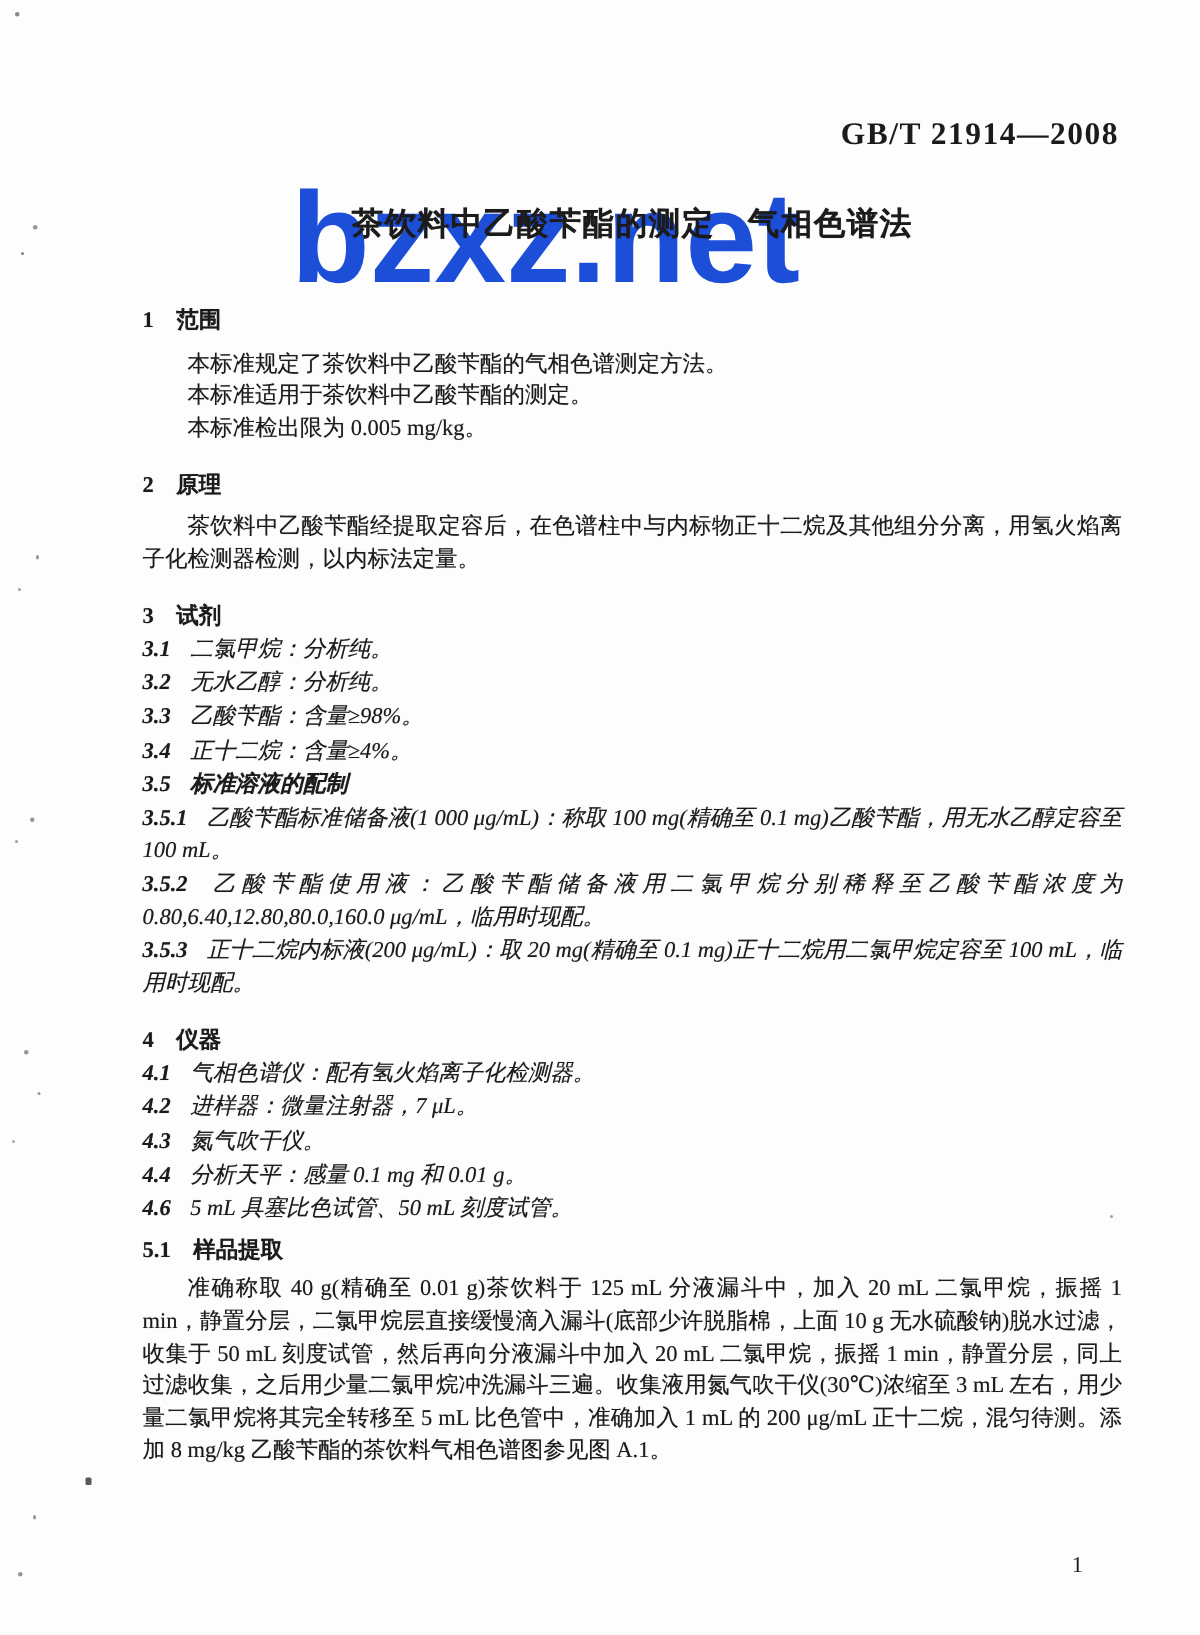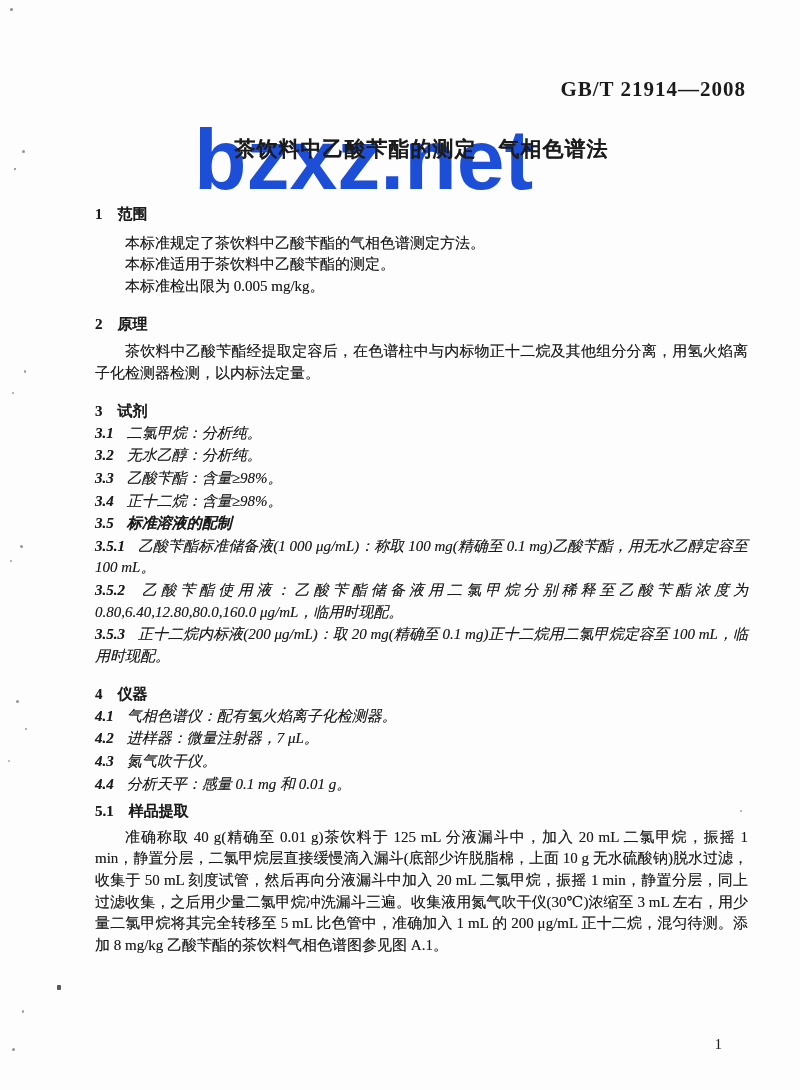--- a/index.html
+++ b/index.html
@@ -76,35 +76,36 @@
       <p class="sec-heading">2　原理</p>
       <p class="para">茶饮料中乙酸苄酯经提取定容后，在色谱柱中与内标物正十二烷及其他组分分离，用氢火焰离子化检测器检测，以内标法定量。</p>
     </section>
 
     <section>
       <p class="sec-heading">3　试剂</p>
       <div class="items">
         <p class="item"><span class="num">3.1</span><span>二氯甲烷：分析纯。</span></p>
         <p class="item"><span class="num">3.2</span><span>无水乙醇：分析纯。</span></p>
         <p class="item"><span class="num">3.3</span><span>乙酸苄酯：含量≥98%。</span></p>
-        <p class="item"><span class="num">3.4</span><span>正十二烷：含量≥98%。</span></p>
+        <p class="item"><span class="num">3.4</span><span>正十二烷：含量≥4%。</span></p>
         <p class="item bold"><span class="num">3.5</span><span>标准溶液的配制</span></p>
         <p class="item"><span class="num">3.5.1</span><span>乙酸苄酯标准储备液(1 000 μg/mL)：称取 100 mg(精确至 0.1 mg)乙酸苄酯，用无水乙醇定容至 100 mL。</span></p>
         <p class="item"><span class="num">3.5.2</span><span>乙酸苄酯使用液：乙酸苄酯储备液用二氯甲烷分别稀释至乙酸苄酯浓度为 0.80,6.40,12.80,80.0,160.0 μg/mL，临用时现配。</span></p>
         <p class="item"><span class="num">3.5.3</span><span>正十二烷内标液(200 μg/mL)：取 20 mg(精确至 0.1 mg)正十二烷用二氯甲烷定容至 100 mL，临用时现配。</span></p>
       </div>
     </section>
 
     <section>
       <p class="sec-heading">4　仪器</p>
       <div class="items">
         <p class="item"><span class="num">4.1</span><span>气相色谱仪：配有氢火焰离子化检测器。</span></p>
         <p class="item"><span class="num">4.2</span><span>进样器：微量注射器，7 μL。</span></p>
         <p class="item"><span class="num">4.3</span><span>氮气吹干仪。</span></p>
         <p class="item"><span class="num">4.4</span><span>分析天平：感量 0.1 mg 和 0.01 g。</span></p>
+        <p class="item"><span class="num">4.6</span><span>5 mL 具塞比色试管、50 mL 刻度试管。</span></p>
       </div>
     </section>
 
     <section>
       <p class="sub-heading">5.1　样品提取</p>
       <p class="para body">准确称取 40 g(精确至 0.01 g)茶饮料于 125 mL 分液漏斗中，加入 20 mL 二氯甲烷，振摇 1 min，静置分层，二氯甲烷层直接缓慢滴入漏斗(底部少许脱脂棉，上面 10 g 无水硫酸钠)脱水过滤，收集于 50 mL 刻度试管，然后再向分液漏斗中加入 20 mL 二氯甲烷，振摇 1 min，静置分层，同上过滤收集，之后用少量二氯甲烷冲洗漏斗三遍。收集液用氮气吹干仪(30℃)浓缩至 3 mL 左右，用少量二氯甲烷将其完全转移至 5 mL 比色管中，准确加入 1 mL 的 200 μg/mL 正十二烷，混匀待测。添加 8 mg/kg 乙酸苄酯的茶饮料气相色谱图参见图 A.1。</p>
     </section>
 
   </div>
 

